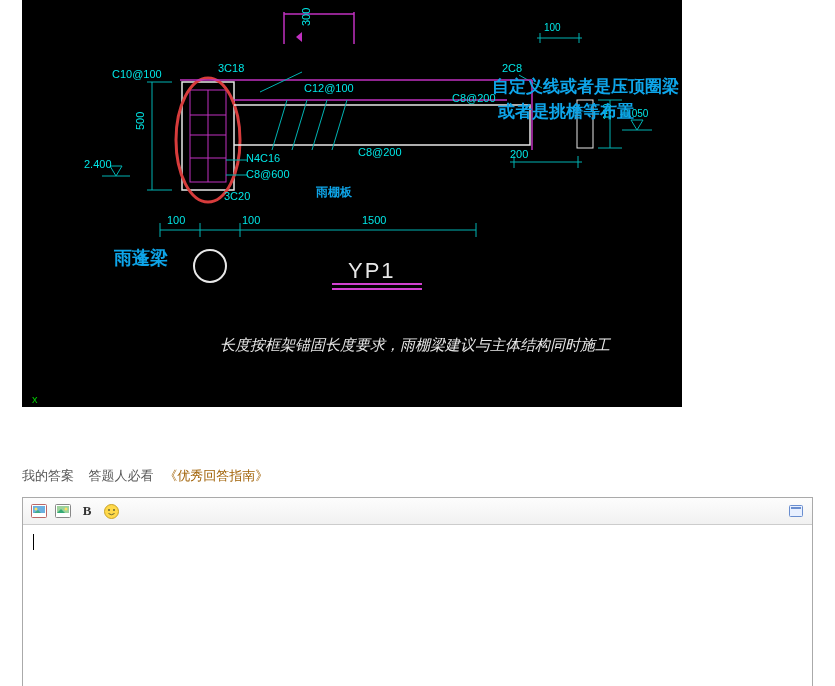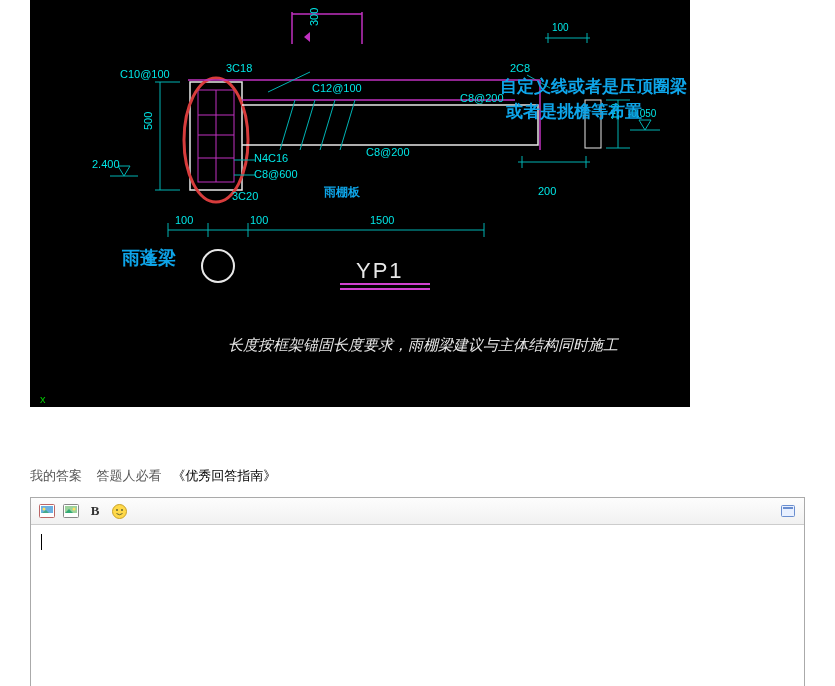--- a/index.html
+++ b/index.html
@@ -1,25 +1,25 @@
 <!DOCTYPE html>
 <html><head>
 <meta charset="utf-8">
 <style>
   html, body { margin: 0; padding: 0; background: #f5f5f5; font-family: Arial, sans-serif; font-size: 13px; }
   .page { width: 835px; height: 686px; background: #fff; position: relative; overflow: hidden; }
-  .content { padding: 0 30px; }
+  .content { padding: 0 22px; }
   .cad-wrap { width: 775px; background: #fff; }
   .cad {
     width: 660px; height: 407px; background: #000; position: relative; overflow: hidden;
     margin: 0;
   }
   .cad svg { position: absolute; top:0; left:0; }
   .answer-bar { margin: 60px 0 12px 0; color: #555; }
-  .answer-bar .guide { color: #000000; }
+  .answer-bar .guide { color: #a16207; }
   .editor-box { border: 1px solid #aaa; background:#fff; }
   .toolbar {
     height: 26px; display: flex; align-items: center; gap: 8px; padding: 0 8px;
     border-bottom: 1px solid #ccc; background: linear-gradient(#fdfdfd,#f1f1f1);
   }
   .tb-btn { width:16px; height:16px; display:inline-flex; align-items:center; justify-content:center;
             font-size: 13px; color:#555; cursor:pointer; border-radius:2px;}
   .tb-btn.bold { font-weight:bold; font-family:'Times New Roman',serif; color:#333;}
   .tb-spacer { flex:1; }
   .editor-area { min-height: 145px; padding: 8px 10px; outline:none; font-size:14px; }
@@ -138,21 +138,21 @@
         <span class="t cyan small" style="left:224px; top:152px;">N4C16</span>
         <span class="t cyan small" style="left:224px; top:168px;">C8@600</span>
         <span class="t cyan small" style="left:202px; top:190px;">3C20</span>
 
         <span class="t cyan small" style="left:112px; top:130px; transform:rotate(-90deg); transform-origin:left top;">500</span>
 
         <span class="t cyan small" style="left:62px; top:158px;">2.400</span>
         <span class="t cyan xs" style="left:598px; top:108px;">-0.050</span>
 
         <span class="t cyan xs" style="left:580px; top:120px; transform:rotate(-90deg); transform-origin:left top;">150</span>
-        <span class="t cyan small" style="left:508px; top:148px;margin-top:37px;">200</span>
+        <span class="t cyan small" style="left:488px; top:148px;">200</span>
 
         <span class="t cyan small" style="left:145px; top:214px;">100</span>
         <span class="t cyan small" style="left:220px; top:214px;">100</span>
         <span class="t cyan small" style="left:340px; top:214px;">1500</span>
 
         <span class="t redA" style="left:470px; top:75px; font-size:17px;">自定义线或者是压顶圈梁</span>
         <span class="t redA" style="left:476px; top:100px; font-size:17px;">或者是挑檐等布置</span>
         <span class="t redA" style="left:294px; top:184px; font-size:12px;">雨棚板</span>
         <span class="t redA" style="left:92px; top:246px; font-size:18px;">雨蓬梁</span>
 

